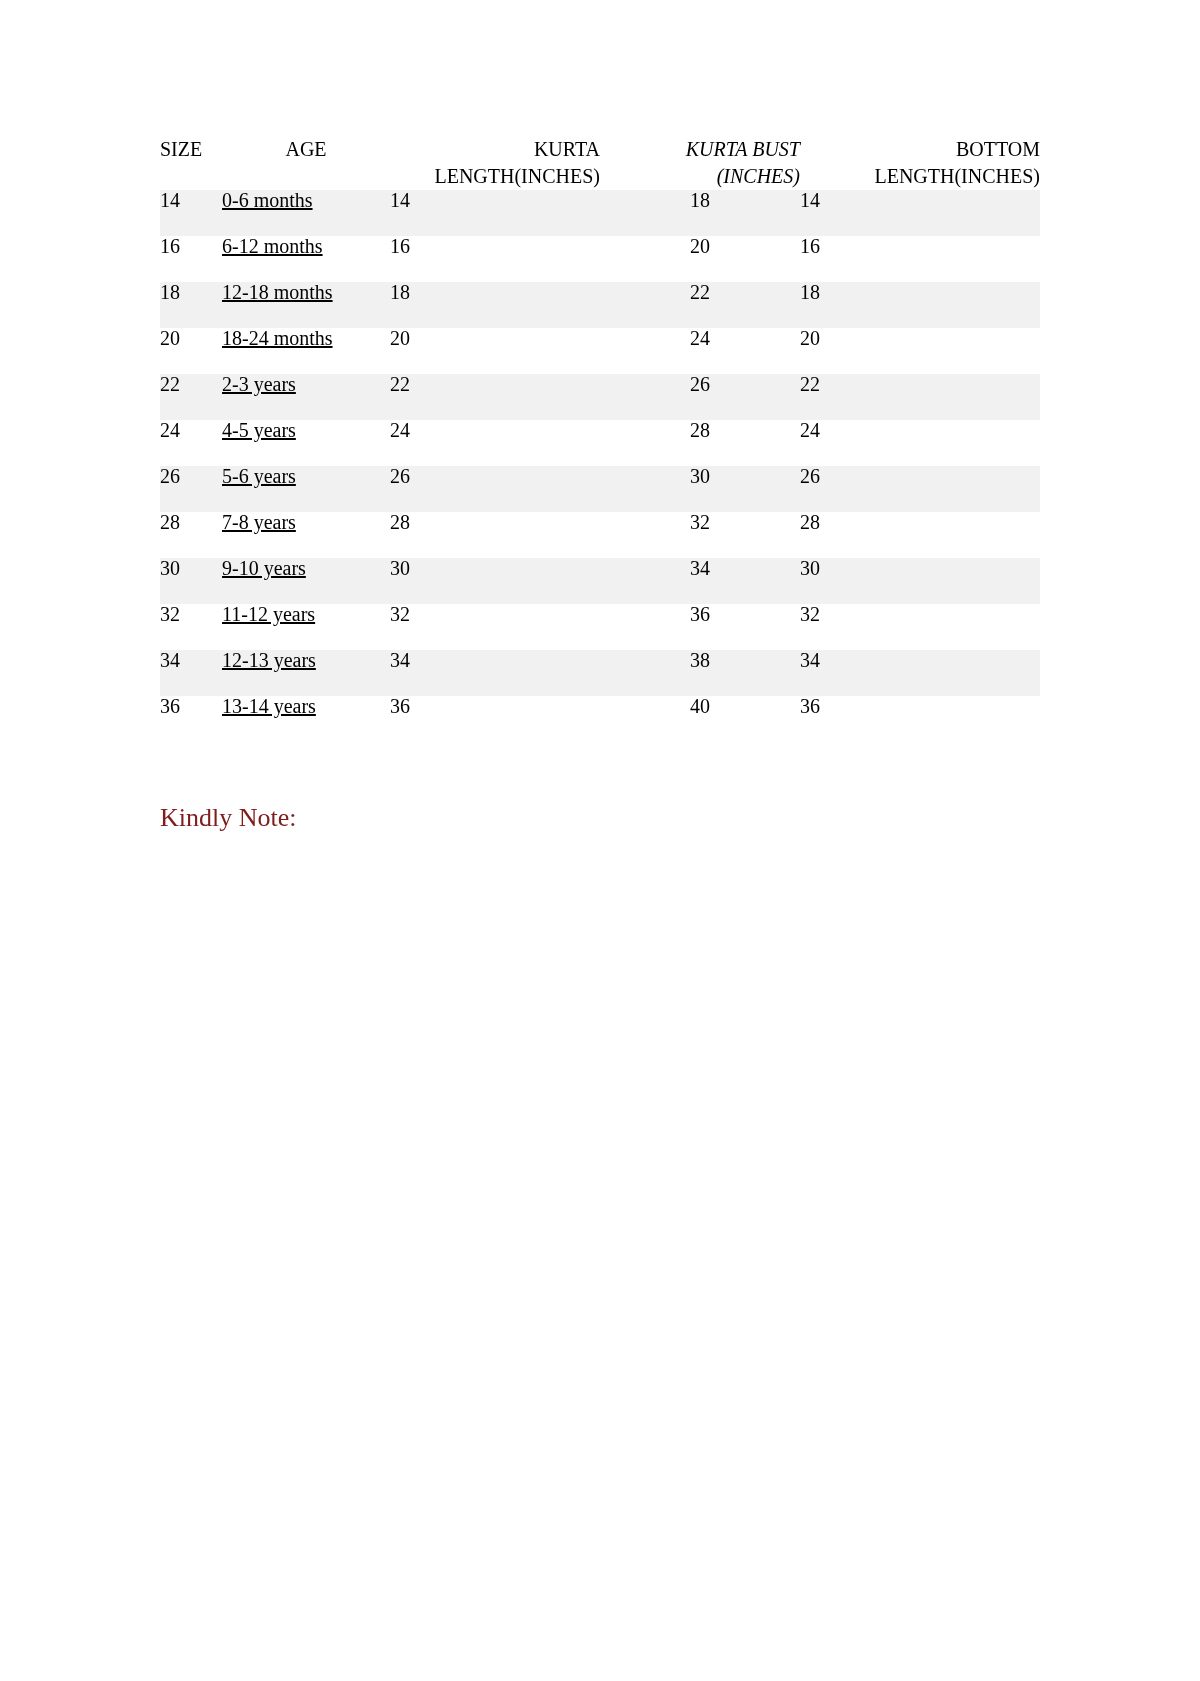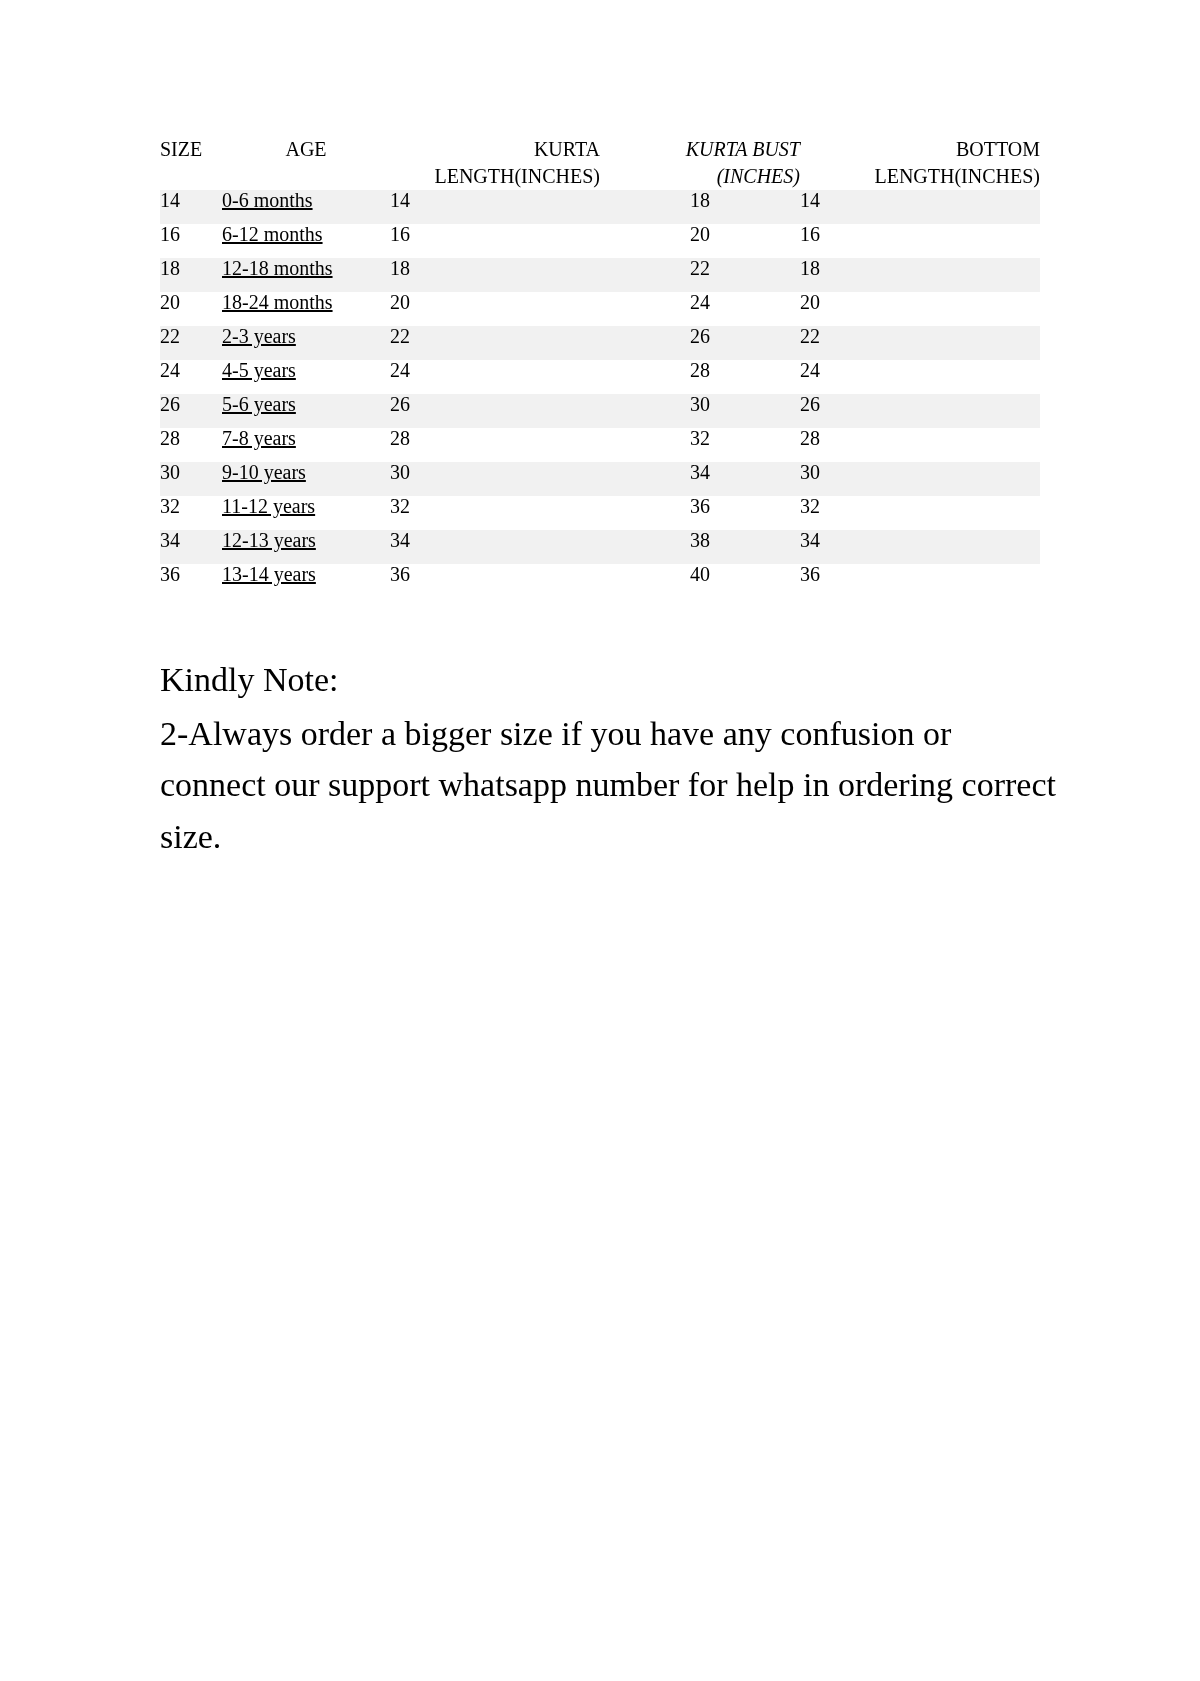--- a/index.html
+++ b/index.html
@@ -51,21 +51,21 @@
   }
   .hdr-size   { width: 62px;  text-align: left !important; }
   .hdr-age    { width: 168px; text-align: center !important; }
   .hdr-klen   { width: 210px; }
   .hdr-kbust  { width: 200px; font-style: italic; }
   .hdr-blen   { width: 240px; }
 
   .data-row td {
     font-size: 20px;
     line-height: 1.0;
-    height: 34px;
+    height: 46px;
     padding-top: 6px;
     padding-bottom: 4px;
   }
   .data-row.shade td {
     background: #f1f1f1;
   }
   .c-size {
     text-align: left;
     padding-left: 2px;
   }
@@ -86,24 +86,24 @@
     padding-left: 52px;
   }
 
   
   .note-block {
     margin-top: 56px;
     width: 900px;
   }
   .note-block p {
     margin: 0 0 2px 0;
-    font-size: 34px;
+    font-size: 26px;
     line-height: 1.52;
     font-family: "Liberation Serif", serif;
-    color: #000000;
+    color: #7f1d1d;
   }
   .note-title {
     font-size: 29px;
   }
 </style>
 </head>
 <body>
 
 <div class="page">
   <div class="doc-body">
@@ -201,17 +201,16 @@
           <td class="c-age">13-14 years</td>
           <td class="c-klen">36</td>
           <td class="c-kbust">40</td>
           <td class="c-blen">36</td>
         </tr>
       </tbody>
     </table>
 
     <div class="note-block">
       <p class="note-title">Kindly Note:</p>
-      <p>2-Always order a bigger size if you have any confusion or connect our support whatsapp number for help in ordering correct size.</p>
     </div>
 
   </div>
 </div>
 
 </body></html>

